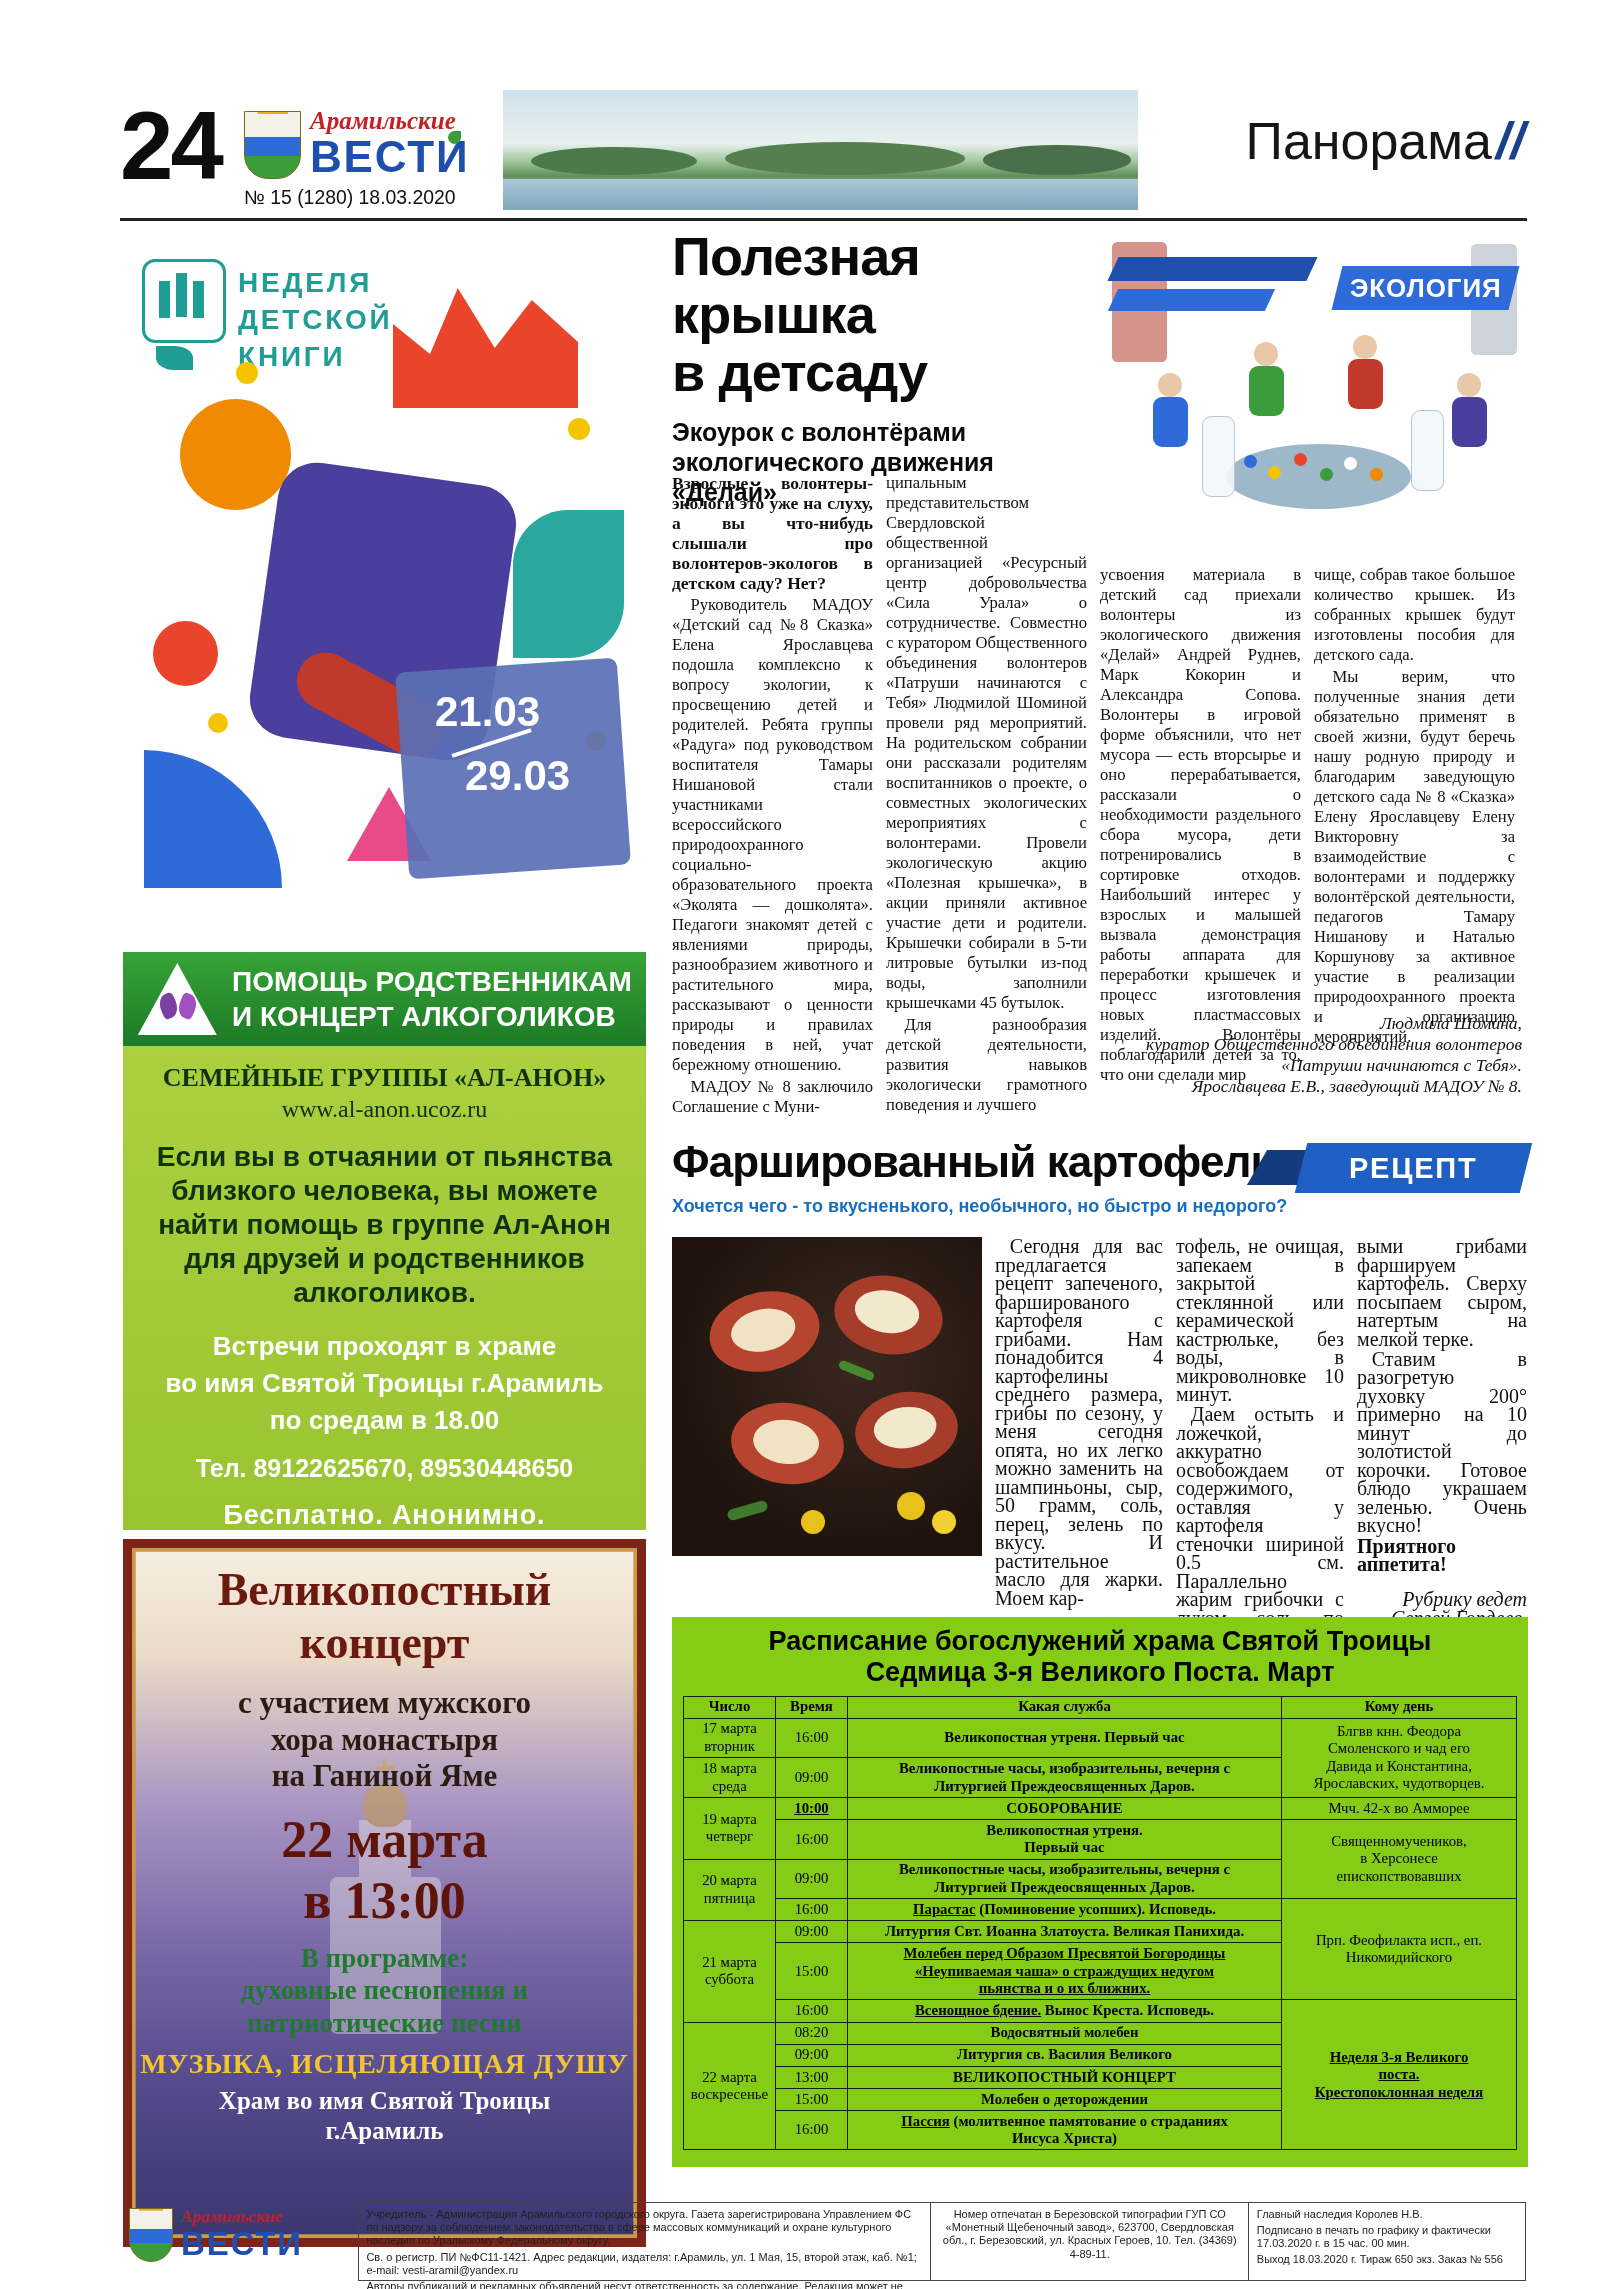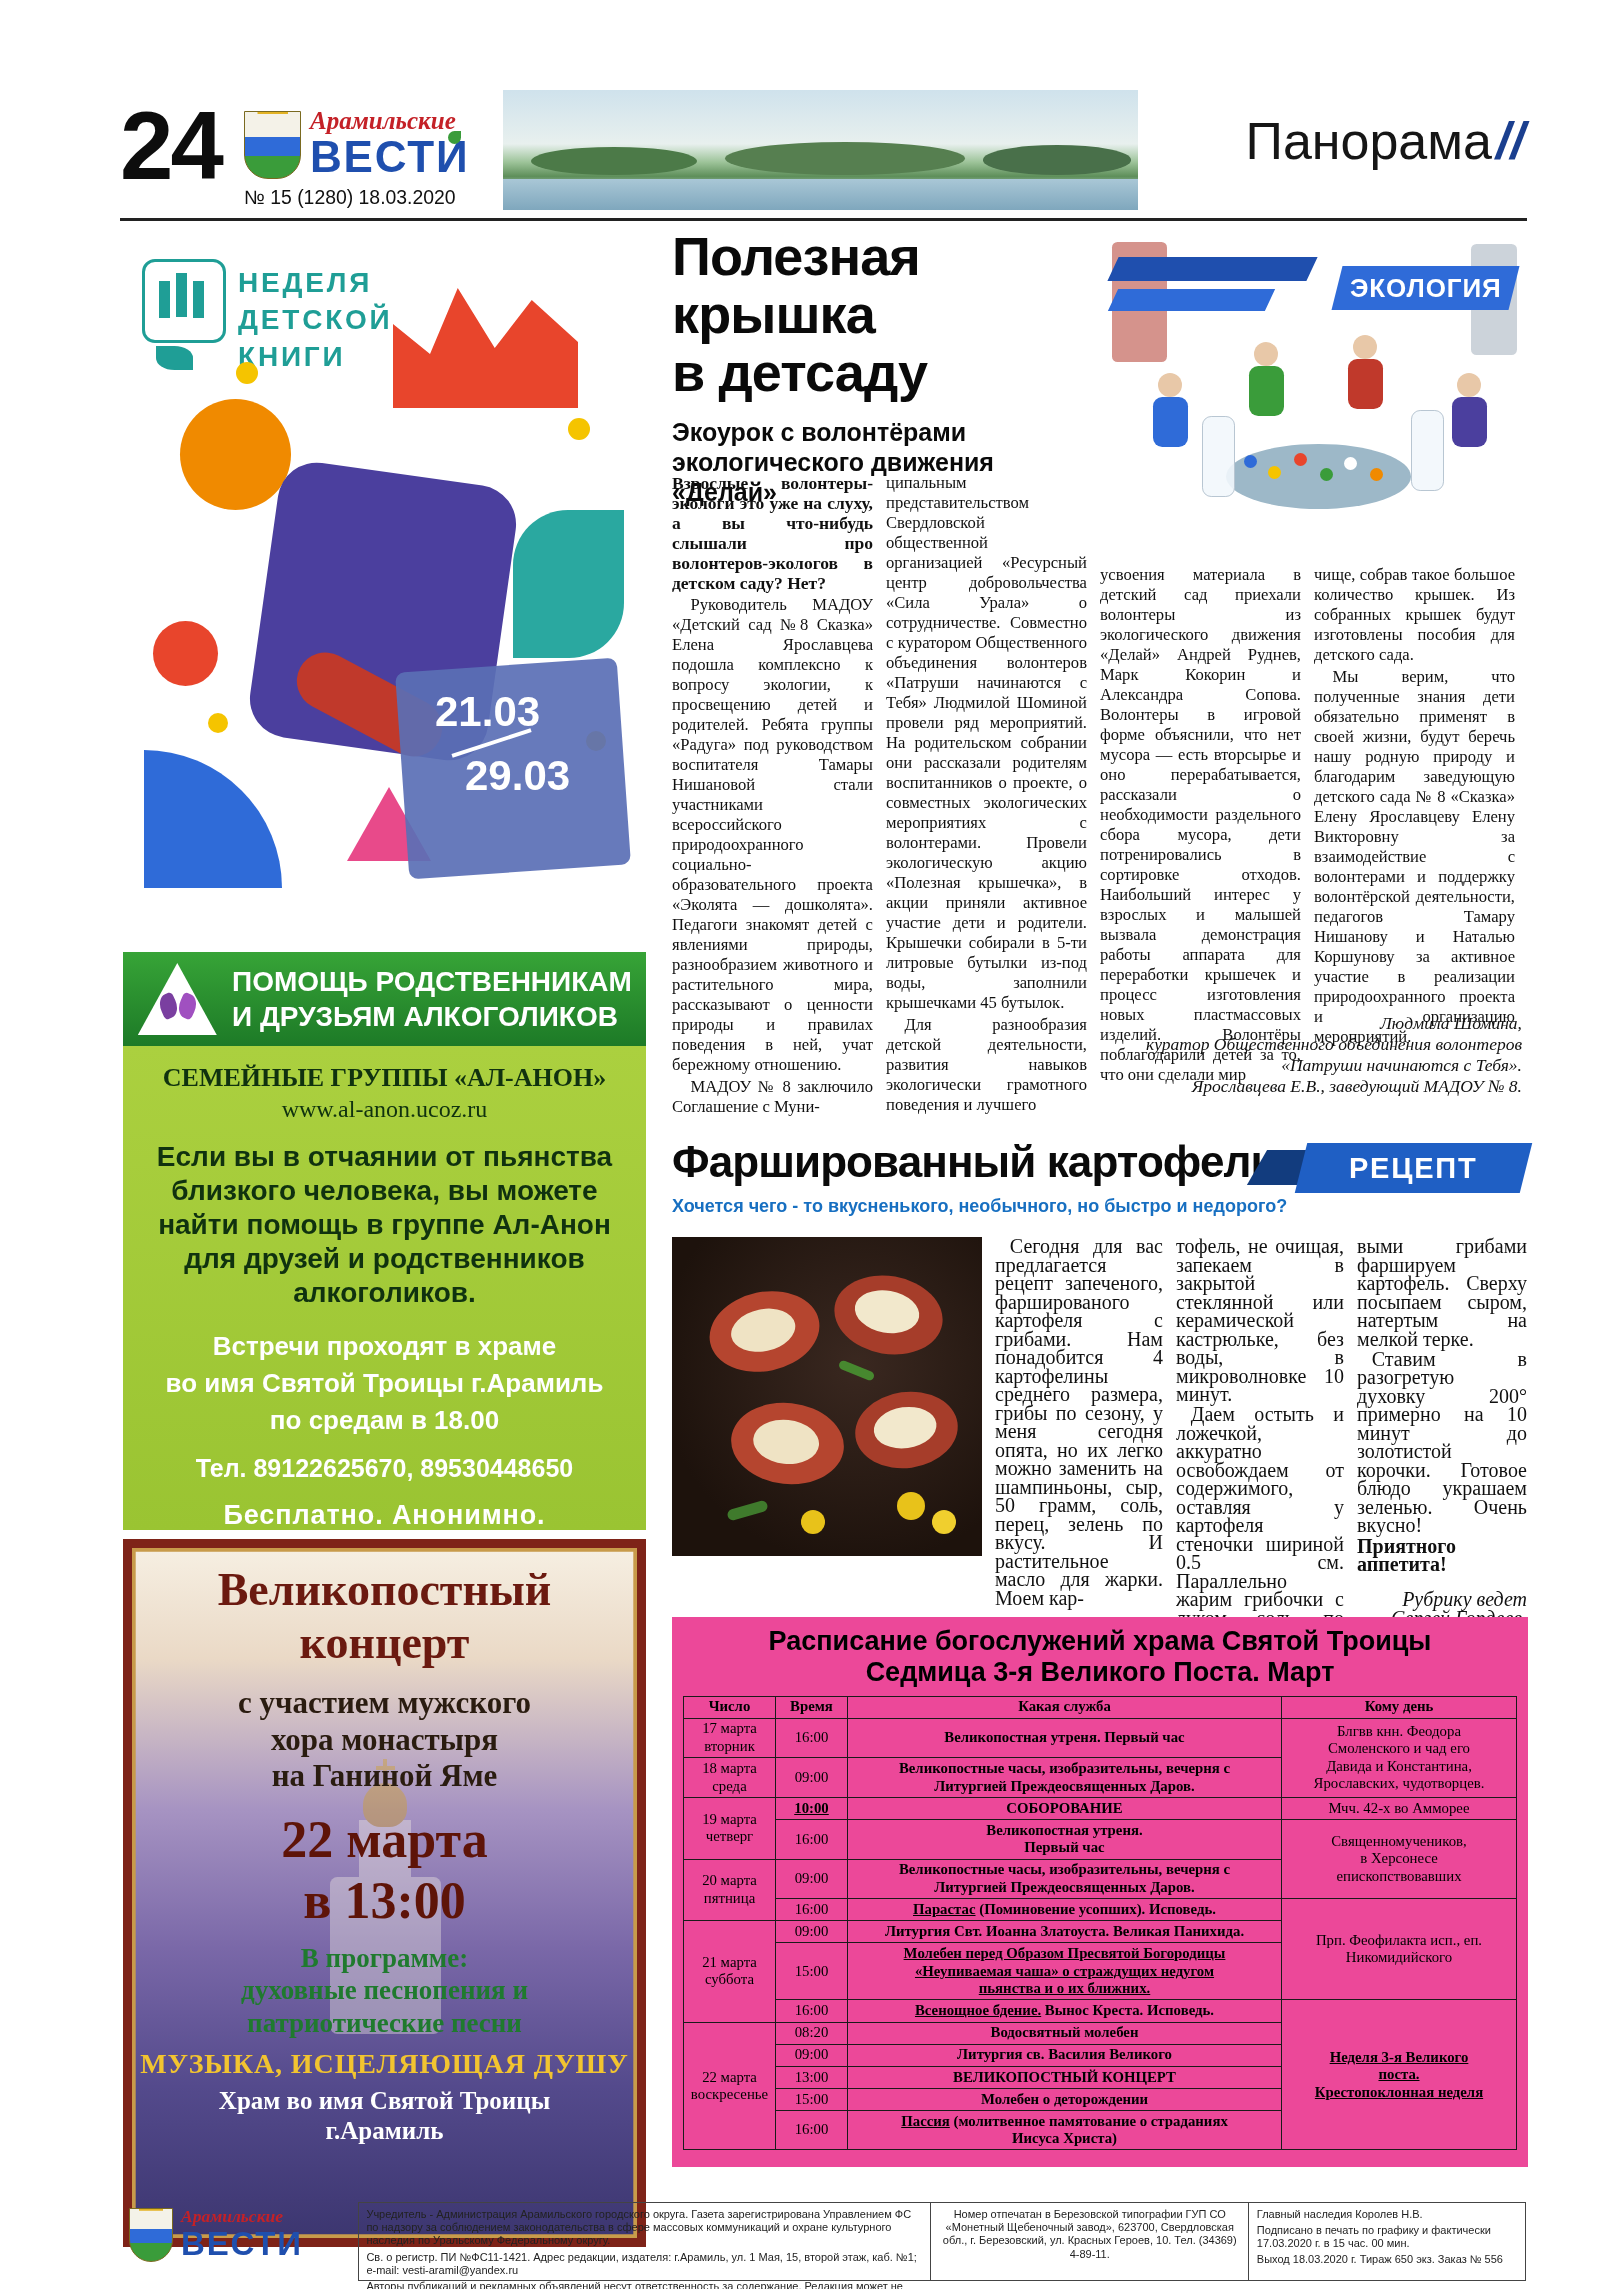--- a/index.html
+++ b/index.html
@@ -38,21 +38,21 @@
 
   
   .recipe-title { font-size:44px; font-weight:bold; color:#0a0a0a; letter-spacing:-0.9px; }
   .recipe-sub { font-size:18px; font-weight:bold; color:#176fc1; }
   .rcol { position:absolute; font-family:"Liberation Serif",serif; font-size:20px; line-height:18.5px;
           text-align:justify; color:#101010; overflow:hidden; }
   .rcol p { margin:0 0 1.8px 0; text-indent:14.8px; }
   .rcol p.noind { text-indent:0; }
 
   
-  .sched-wrap { background:#ec4899; }
+  .sched-wrap { background:#84cc16; }
   .sched-title { text-align:center; font-weight:bold; font-size:27px; line-height:31px; color:#000; }
   .sched { border-collapse:collapse; table-layout:fixed; font-family:"Liberation Serif",serif; }
   .sched th, .sched td { border:1.5px solid #1a1a1a; padding:1.8px 4.6px; font-size:14.8px; line-height:17.5px;
           text-align:center; vertical-align:middle; color:#000; }
   .svc { font-weight:bold; }
   .day { font-size:14px; line-height:16.6px; }
   .u { text-decoration:underline; }
   .b { font-weight:bold; }
 
   
@@ -209,21 +209,21 @@
 
   <div class="abs" style="left:123px; top:952px; width:523px; height:578px;">
     <div class="alanon-head" style="position:relative; height:94px; display:flex; align-items:center; padding-left:109px; box-sizing:border-box;">
       <div class="abs" style="left:14.8px; top:11px; width:79px; height:72px;">
         <div class="abs" style="left:0; top:0; width:79px; height:72px; background:#ffffff; clip-path:polygon(50% 0,0 100%,100% 100%);"></div>
         <div class="abs" style="left:22px; top:31px; width:16.6px; height:24px; background:#7a3fa0; border-radius:60% 20% 60% 20%; transform:rotate(-24deg);"></div>
         <div class="abs" style="left:41px; top:31px; width:16.6px; height:24px; background:#a050c0; border-radius:20% 60% 20% 60%; transform:rotate(24deg);"></div>
       </div>
       <div style="font-size:28px; line-height:35px;">
         <div>ПОМОЩЬ РОДСТВЕННИКАМ</div>
-        <div>И ДРУЗЬЯМ АЛКОГОЛИКОВ</div>
+        <div>И КОНЦЕРТ АЛКОГОЛИКОВ</div>
       </div>
     </div>
     <div class="alanon-body" style="height:484px; text-align:center; padding:16.6px 20px 0; box-sizing:border-box;">
       <div class="alanon-dark serif" style="font-size:26px; font-weight:bold;">СЕМЕЙНЫЕ ГРУППЫ «АЛ-АНОН»</div>
       <div class="alanon-dark serif" style="font-size:24px; margin-top:3.7px;">www.al-anon.ucoz.ru</div>
       <div class="alanon-dark" style="font-size:28px; line-height:34px; font-weight:bold; margin-top:16.6px;">Если вы в отчаянии от пьянства близкого человека, вы можете найти помощь в группе Ал-Анон для друзей и родственников алкоголиков.</div>
       <div class="alanon-white" style="font-size:26px; line-height:37px; font-weight:bold; margin-top:18.5px;">
         <div>Встречи проходят в храме</div>
         <div>во имя Святой Троицы г.Арамиль</div>
         <div>по средам в 18.00</div>

